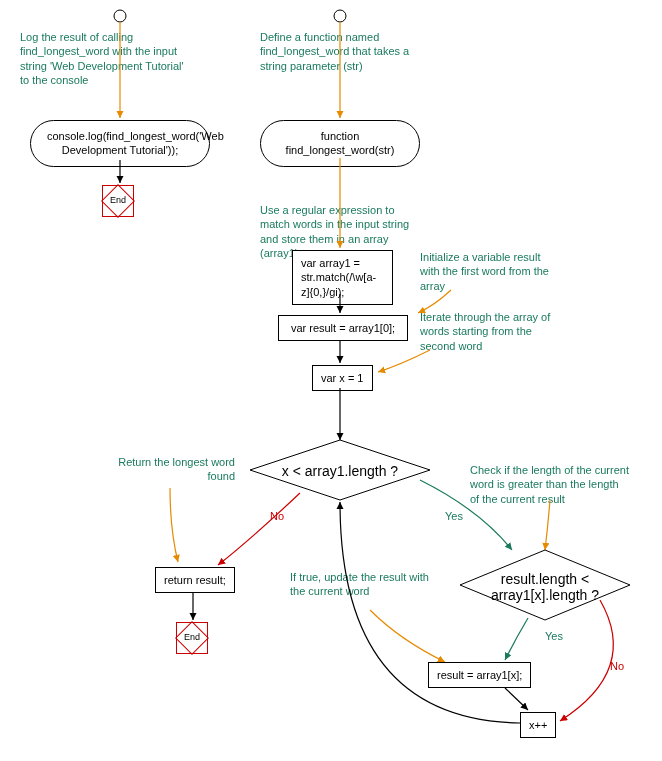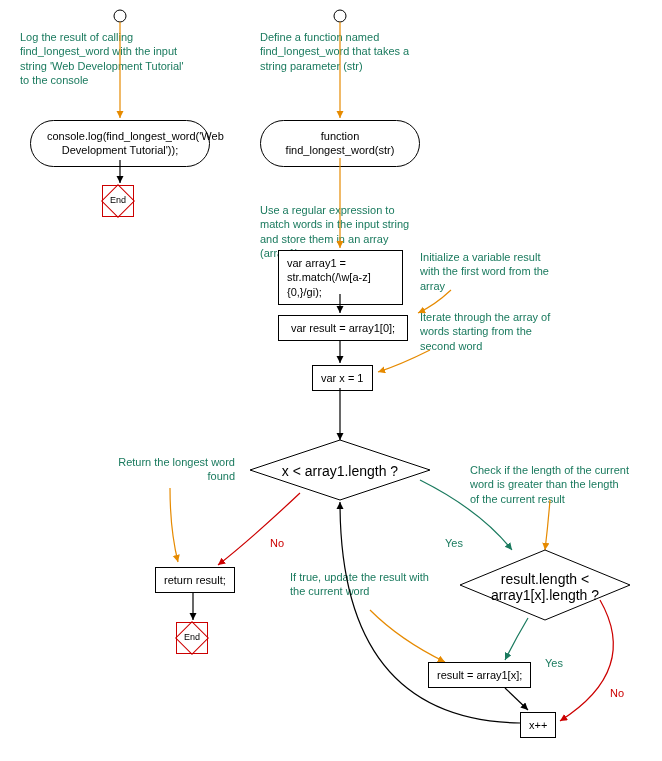--- a/index.html
+++ b/index.html
@@ -19,21 +19,20 @@
   }
   .annotation {
     position: absolute;
     font-size: 11px;
     line-height: 1.3;
     color: #1a7a5e;
   }
   .label {
     position: absolute;
     font-size: 11px;
-    margin-top: 27px;
   }
   .label-yes { color: #1a7a5e; }
   .label-no { color: #c00; }
   .terminal {
     border: 1px solid #000;
     border-radius: 50%;
     padding: 8px 16px;
     background: #fff;
   }
   .process {
@@ -113,21 +112,21 @@
     <span>function find_longest_word(str)</span>
   </div>
 </div>
 
 <div class="annotation" style="left:260px; top:175px; width:160px;margin-top:28px;">Use a regular expression to match words in the input string and store them in an array (array1)</div>
 
 <svg class="connector" style="left:0; top:0;" width="662" height="761">
   <line x1="340" y1="158" x2="340" y2="248" stroke="#e68a00" stroke-width="1.2" marker-end="url(#arrowOrange)"></line>
 </svg>
 
-<div class="node" style="left:278px; top:250px; width:125px;">
+<div class="node" style="left:292px; top:250px; width:101px;">
   <div class="process" style="text-align:left;">
     <span>var array1 = str.match(/\w[a-z]{0,}/gi);</span>
   </div>
 </div>
 
 <div class="annotation" style="left:420px; top:250px; width:140px;">Initialize a variable result with the first word from the array</div>
 
 <svg class="connector" style="left:0; top:0;" width="662" height="761">
   <path d="M 451 290 Q 435 305 418 313" fill="none" stroke="#e68a00" stroke-width="1.2" marker-end="url(#arrowOrange)"></path>
 </svg>

